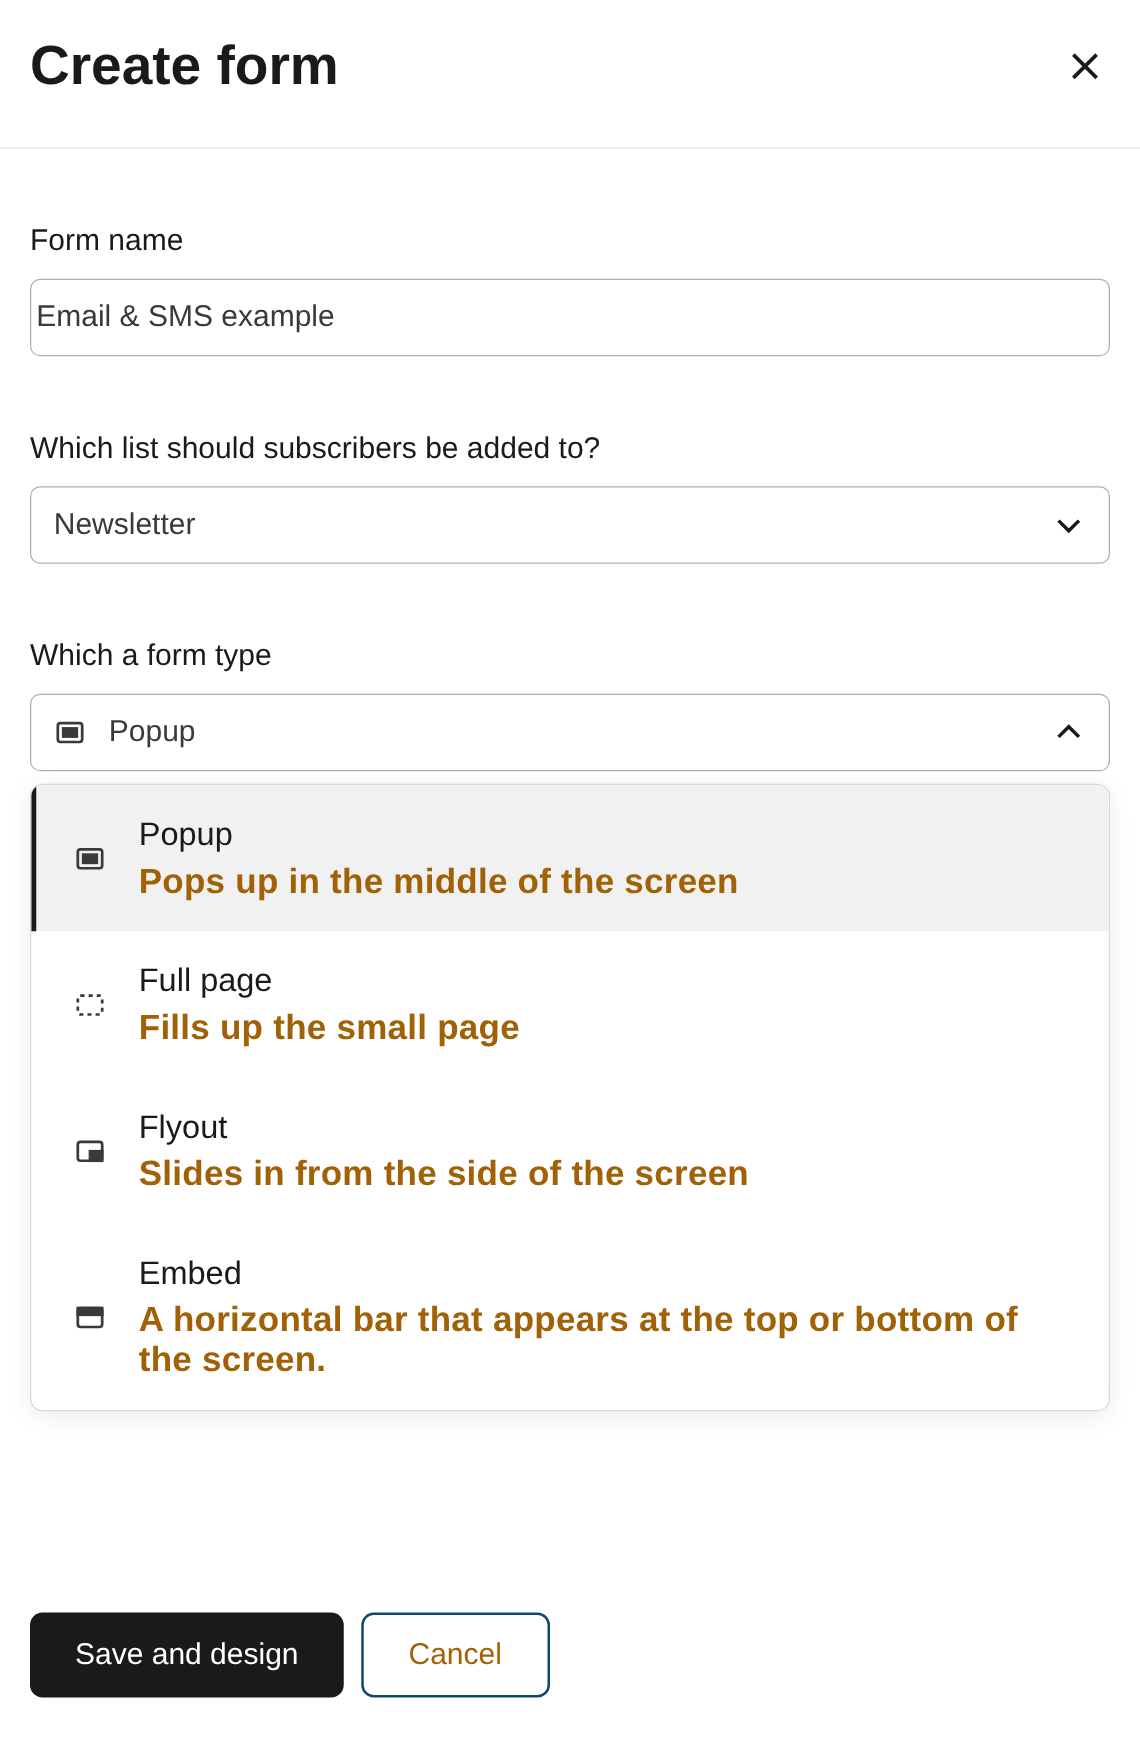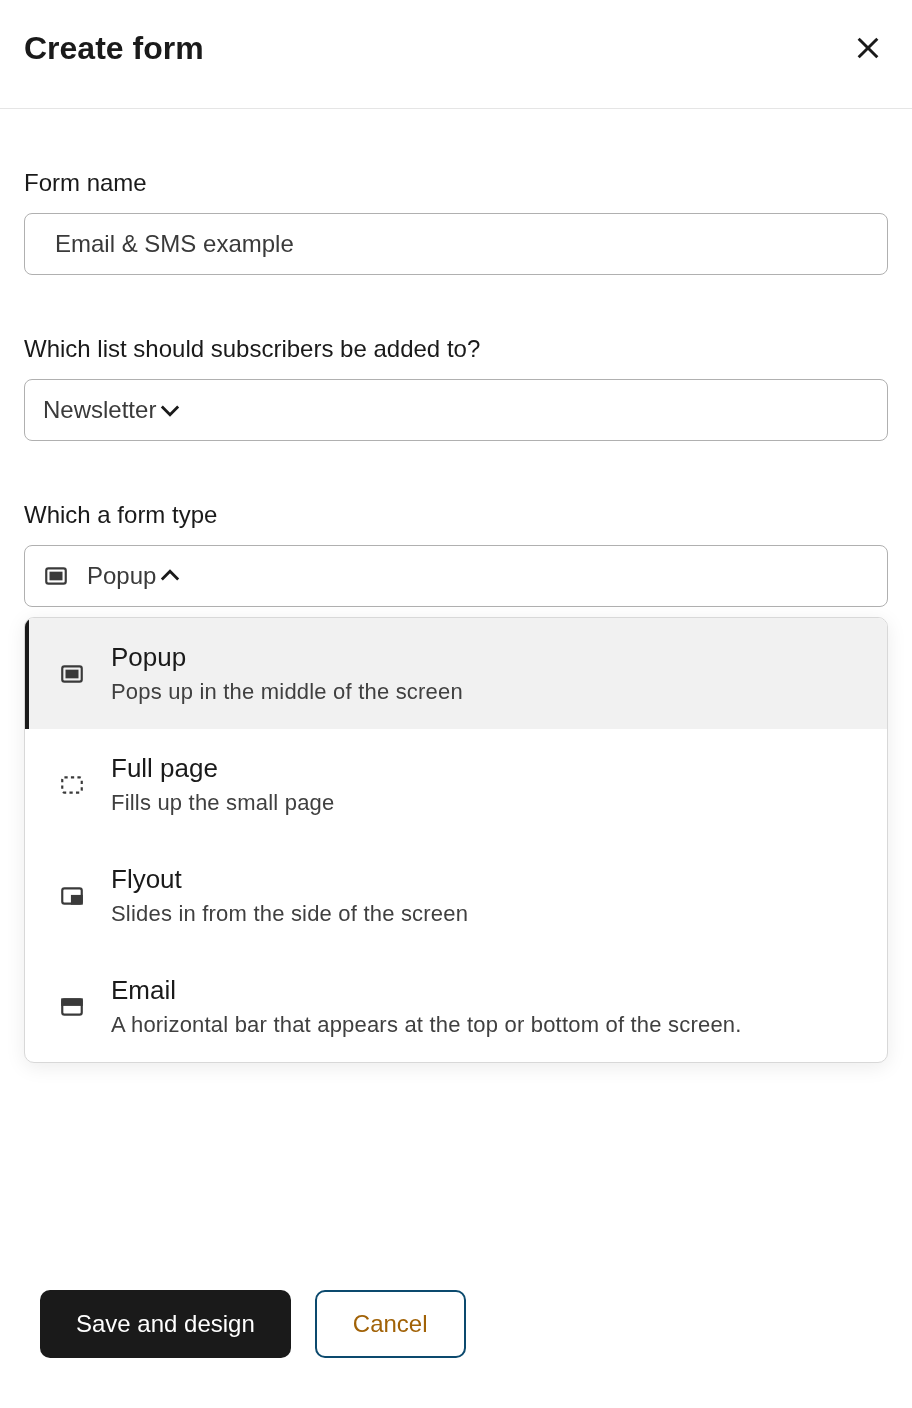--- a/index.html
+++ b/index.html
@@ -16,21 +16,21 @@
       color: #1a1a1a;
     }
     .header {
       display: flex;
       justify-content: space-between;
       align-items: center;
       padding: 28px 24px 40px 24px;
       border-bottom: 1px solid #e5e5e5;
     }
     .header h1 {
-      font-size: 32px;
+      font-size: 44px;
       font-weight: 700;
       color: #1a1a1a;
     }
     .close-btn {
       width: 40px;
       height: 40px;
       display: flex;
       align-items: center;
       justify-content: center;
       cursor: pointer;
@@ -49,42 +49,42 @@
     }
     .field-label {
       font-size: 24px;
       font-weight: 400;
       color: #1a1a1a;
       margin-bottom: 16px;
       display: block;
     }
     .text-input {
       width: 100%;
-      padding: 16px 30px;
+      padding: 16px 4px;
       font-size: 24px;
       border: 1px solid #b0b0b0;
       border-radius: 8px;
       color: #3a3a3a;
       background: #ffffff;
     }
     .select-wrapper {
       position: relative;
       width: 100%;
     }
     .select-display {
       width: 100%;
       padding: 16px 18px;
       font-size: 24px;
       border: 1px solid #b0b0b0;
       border-radius: 8px;
       color: #3a3a3a;
       background: #ffffff;
       display: flex;
       align-items: center;
-      justify-content: flex-start;
+      justify-content: space-between;
       cursor: pointer;
     }
     .select-display-left {
       display: flex;
       align-items: center;
       gap: 18px;
     }
     .chevron-icon {
       width: 28px;
       height: 28px;
@@ -138,33 +138,33 @@
       display: flex;
       flex-direction: column;
       gap: 6px;
     }
     .dropdown-option-title {
       font-size: 26px;
       font-weight: 500;
       color: #1a1a1a;
     }
     .dropdown-option-desc {
-      font-size: 22px;
-      font-weight: 400;
-      color: #404040;
+      font-size: 28px;
+      font-weight: 700;
+      color: #a16207;
       letter-spacing: 0.2px;
     }
     .footer {
       position: absolute;
       bottom: 0;
-      left: 16px;
+      left: 0;
       right: 0;
       padding: 32px 24px 50px 24px;
       display: flex;
-      gap: 24px;
+      gap: 14px;
       background: #ffffff;
     }
     .btn {
       padding: 18px 36px;
       font-size: 24px;
       border-radius: 10px;
       cursor: pointer;
       font-weight: 400;
       font-family: inherit;
     }
@@ -261,21 +261,21 @@
           </div>
         </div>
 
 
         <div class="dropdown-option">
           <svg class="type-icon" viewBox="0 0 24 24" fill="none" stroke="#3a3a3a" stroke-width="2">
             <rect x="3" y="5" width="18" height="14" rx="2"></rect>
             <rect x="3" y="5" width="18" height="5" fill="#3a3a3a"></rect>
           </svg>
           <div class="dropdown-option-text">
-            <span class="dropdown-option-title">Email</span>
+            <span class="dropdown-option-title">Embed</span>
             <span class="dropdown-option-desc">A horizontal bar that appears at the top or bottom of the screen.</span>
           </div>
         </div>
 
       </div>
     </div>
   </div>
 
 </div>
 

